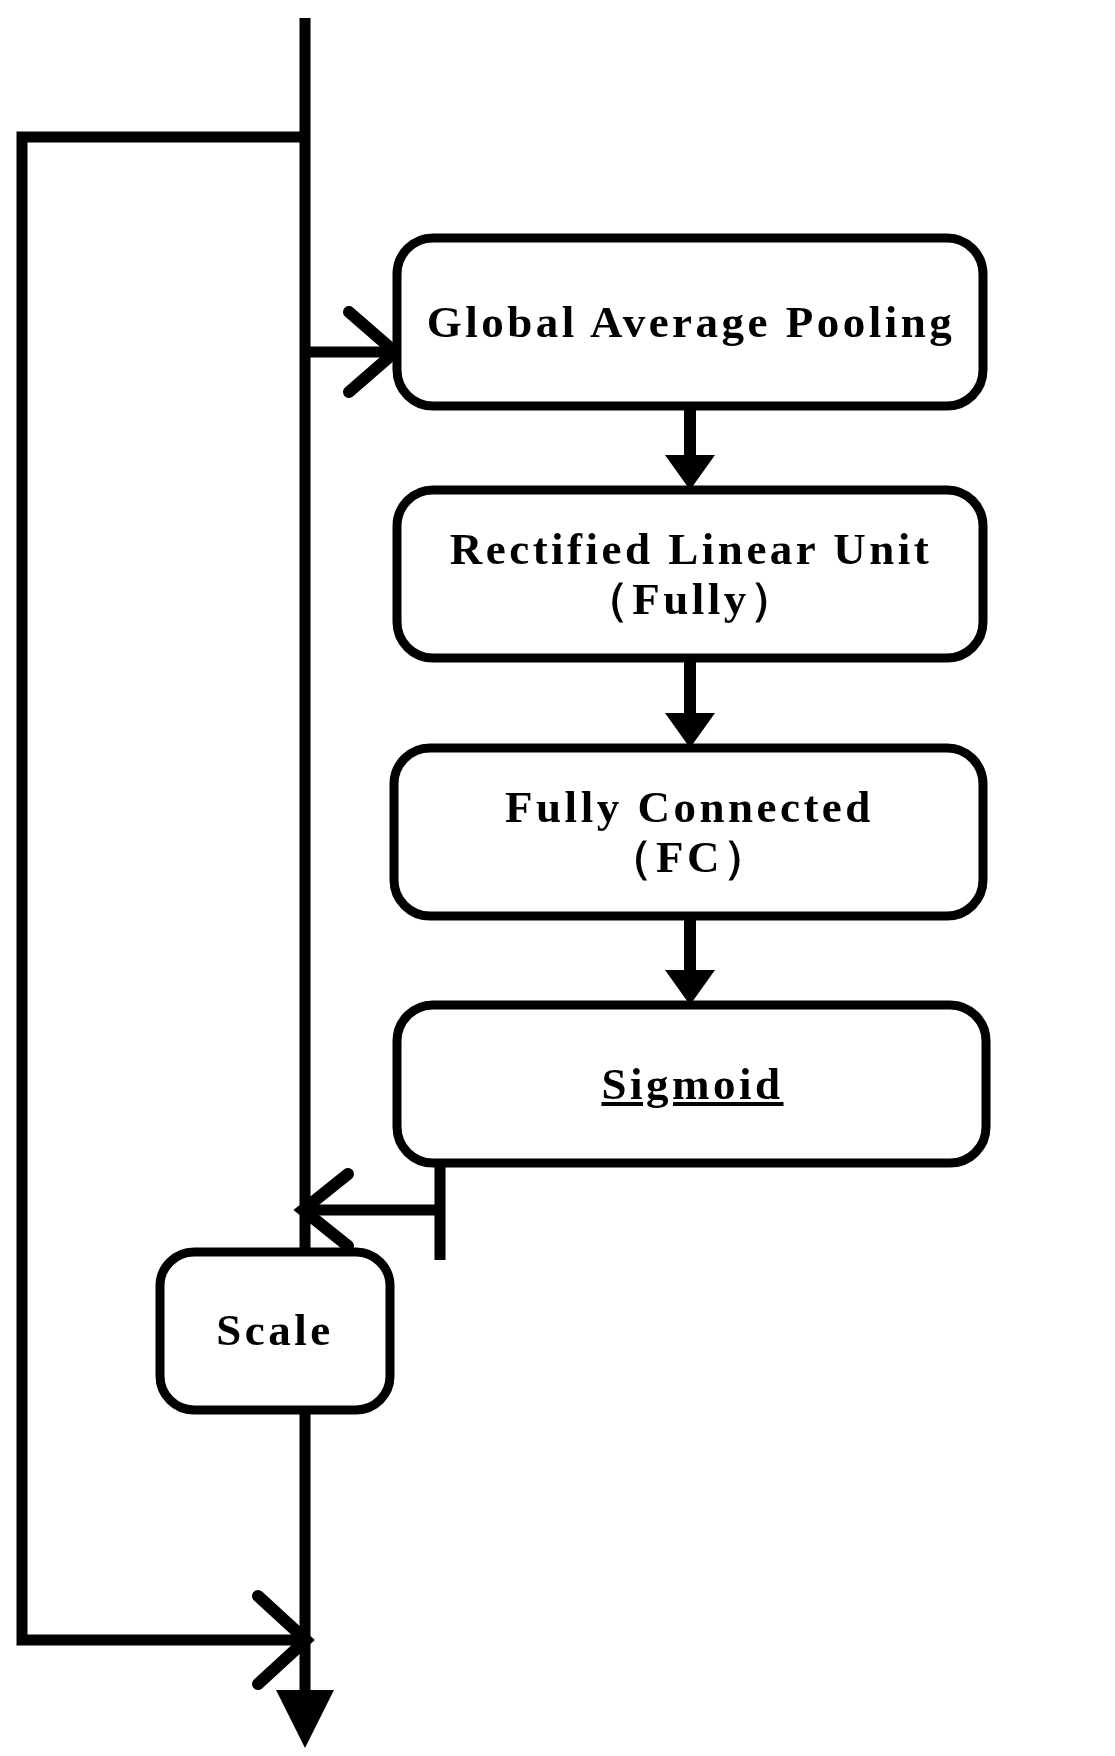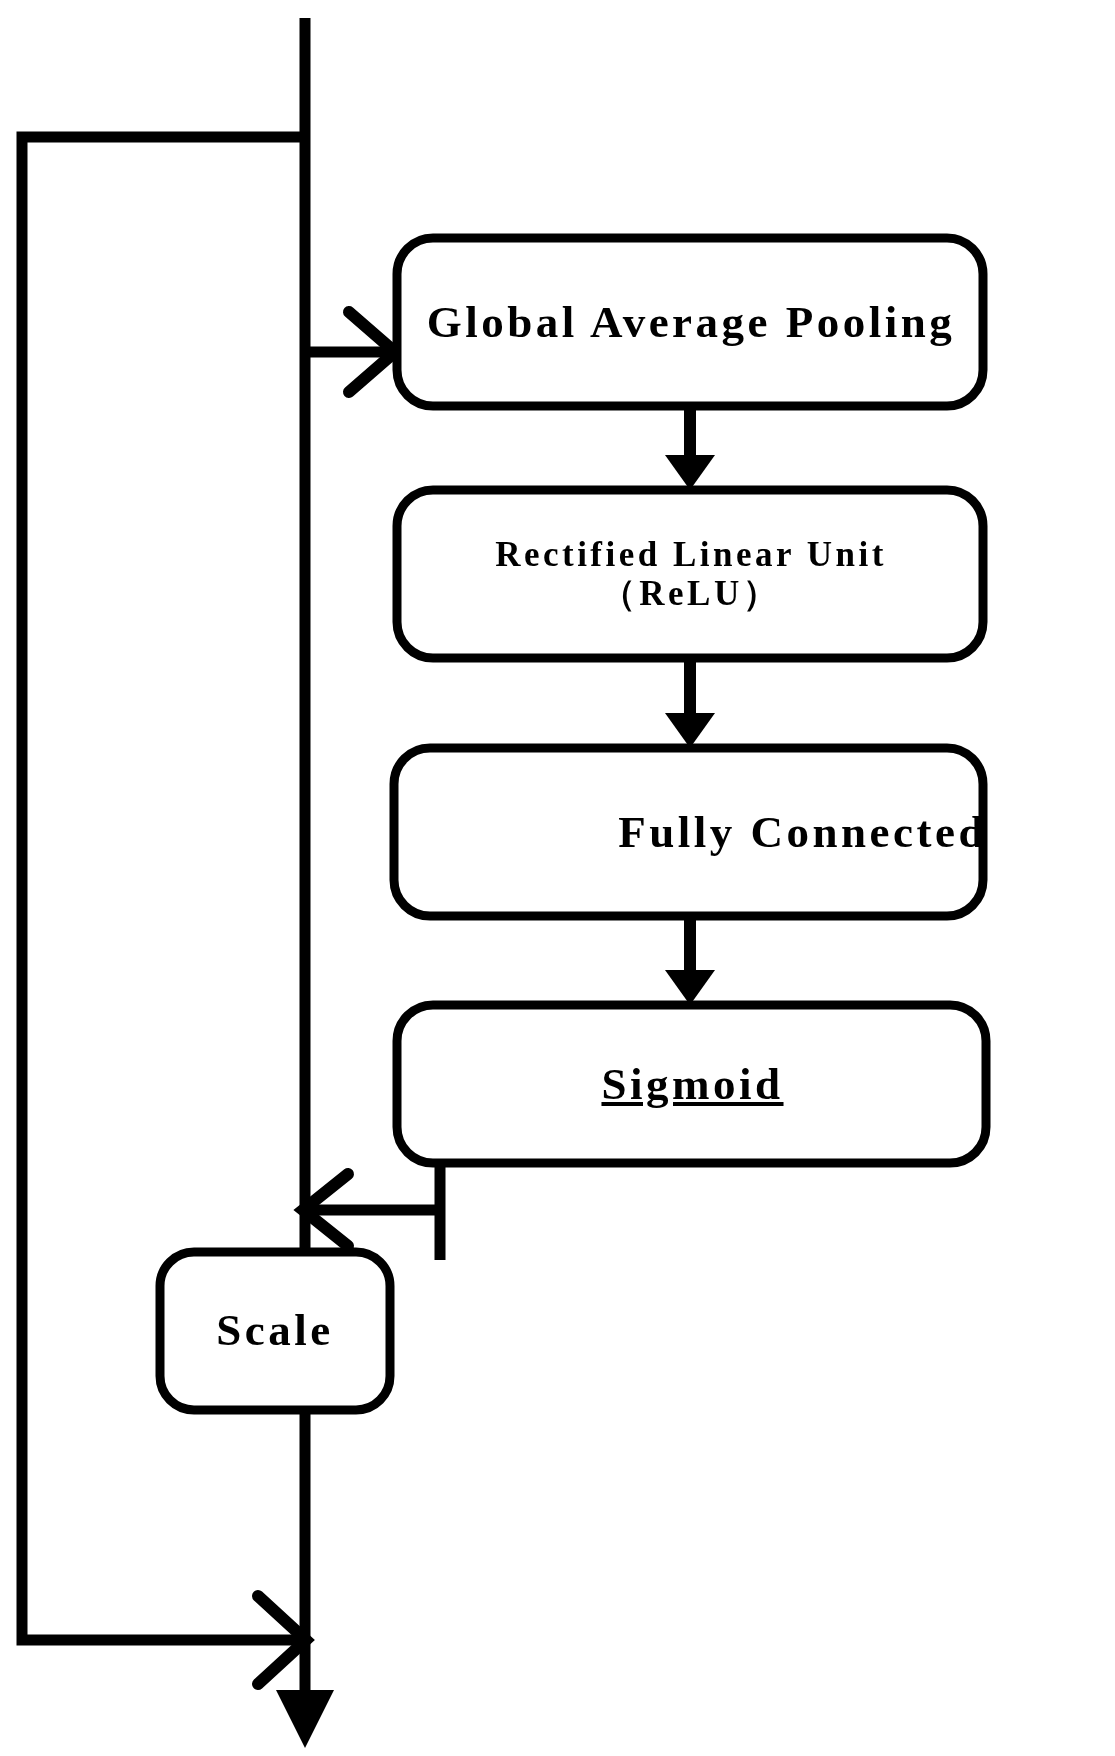--- a/index.html
+++ b/index.html
@@ -38,22 +38,22 @@
     color: #000000;
     pointer-events: none;
     line-height: 1.12;
   }
   .node-label .ln {
     display: block;
     white-space: nowrap;
     letter-spacing: 3.5px;
   }
   .lbl-gap      { left: 395px; top: 238px;  width: 592px; height: 168px; font-size: 45px; }
-  .lbl-relu     { left: 395px; top: 490px;  width: 592px; height: 168px; font-size: 35px; }
-  .lbl-fc       { left: 392px; top: 748px;  width: 595px; height: 168px; font-size: 45px; align-items: flex-end; }
+  .lbl-relu     { left: 395px; top: 490px;  width: 592px; height: 168px; font-size: 45px; }
+  .lbl-fc       { left: 392px; top: 748px;  width: 595px; height: 168px; font-size: 45px; }
   .lbl-sigmoid  { left: 395px; top: 1005px; width: 595px; height: 158px; font-size: 45px; text-decoration: underline; }
   .lbl-scale    { left: 158px; top: 1250px; width: 234px; height: 160px; font-size: 45px; align-items: center; }
 </style>
 </head>
 <body>
 
 <div id="canvas">
 
   <svg id="diagram-svg" viewBox="0 0 1115 1756">
 
@@ -93,25 +93,26 @@
     <polygon points="276,1690 334,1690 305,1748" fill="#000"></polygon>
 
   </svg>
 
   <div class="node-label lbl-gap">
     <span class="ln">Global Average Pooling</span>
   </div>
 
   <div class="node-label lbl-relu">
     <span class="ln">Rectified Linear Unit</span>
-    <span class="ln">（ReLU）</span>
+    <span class="ln">（Fully）</span>
   </div>
 
   <div class="node-label lbl-fc">
     <span class="ln">Fully Connected</span>
+    <span class="ln">（FC）</span>
   </div>
 
   <div class="node-label lbl-sigmoid">
     <span class="ln">Sigmoid</span>
   </div>
 
   <div class="node-label lbl-scale">
     <span class="ln">Scale</span>
   </div>
 

